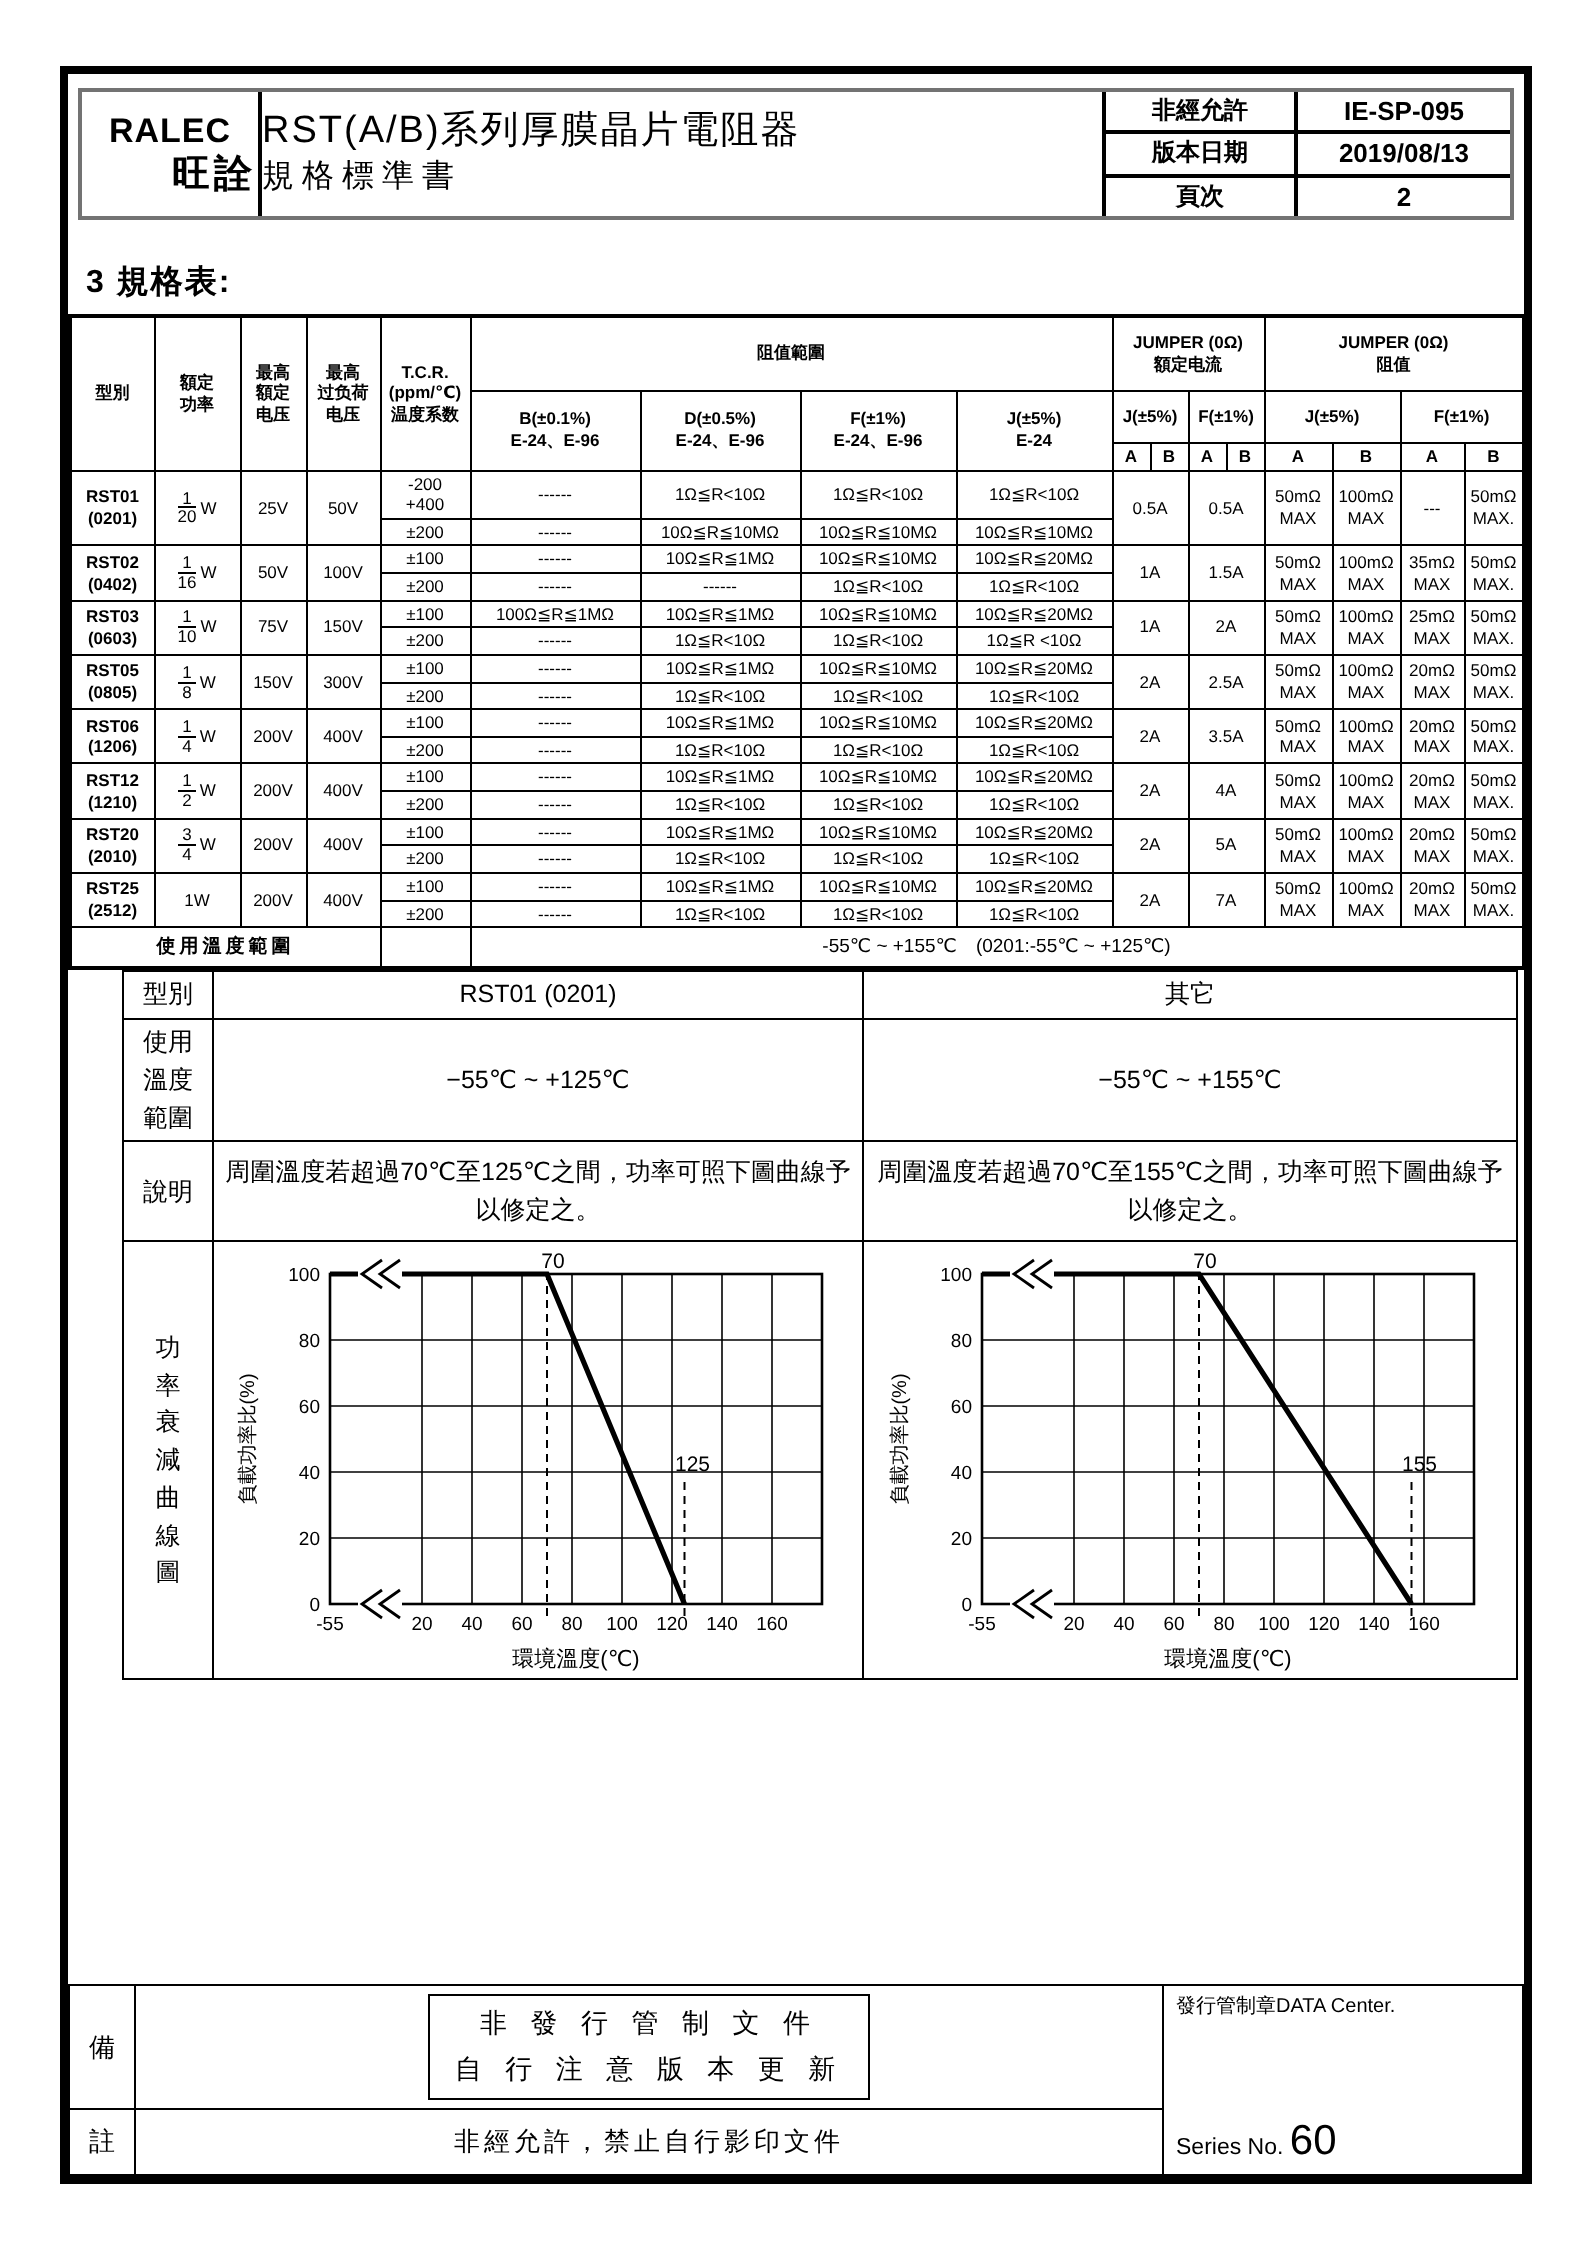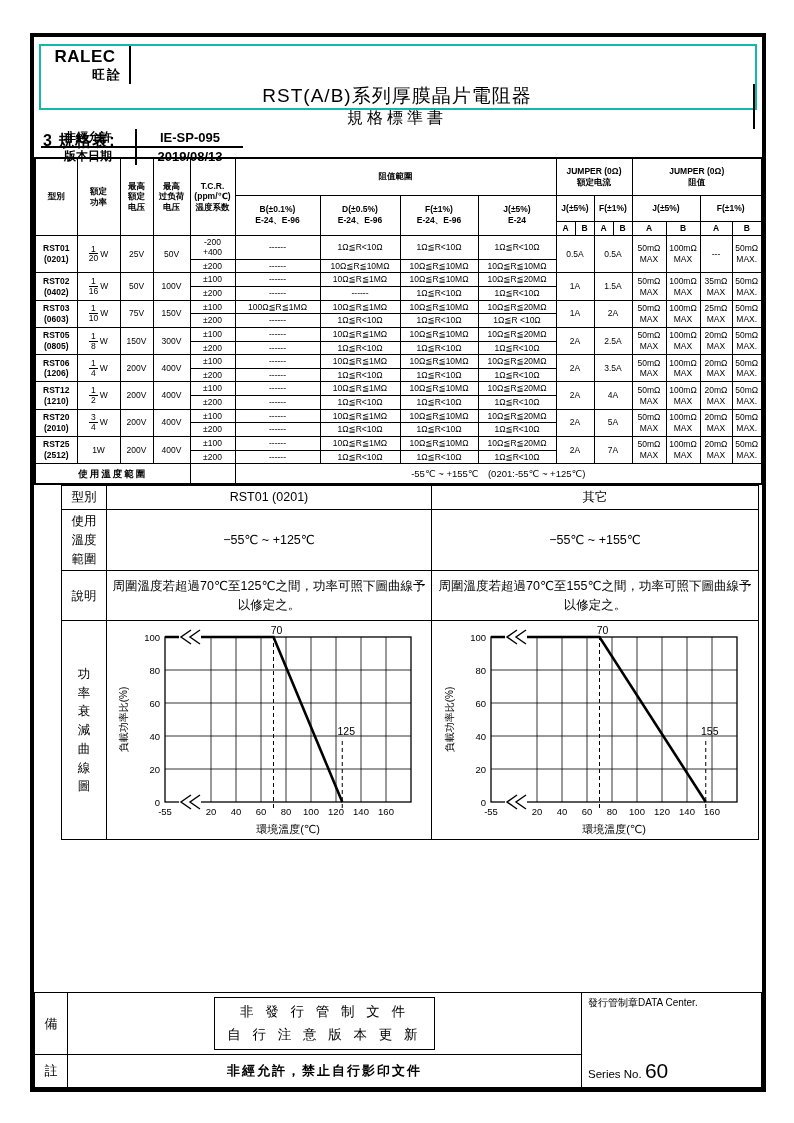--- a/index.html
+++ b/index.html
@@ -1,24 +1,24 @@
 <!DOCTYPE html>
 <html><head>
 <meta charset="utf-8">
 <style>
   html,body{margin:0;padding:0;background:#fff;}
   body{width:794px;height:1123px;font-family:"Liberation Sans","DejaVu Sans",sans-serif;color:#000;}
   .page{position:relative;box-sizing:border-box;width:736px;height:1059px;margin:33px 28px 0 30px;border:4px solid #000;background:#fff;}
 
   
-  .doc-header{display:flex;box-sizing:border-box;border:2px solid #14b8a6;margin:7px 5px 0 5px;height:66px;flex-direction:column;}
+  .doc-header{display:flex;box-sizing:border-box;border:2px solid #737373;margin:7px 5px 0 5px;height:66px;}
   .logo{width:88px;border-right:2px solid #000;display:flex;flex-direction:column;justify-content:center;align-items:center;font-weight:bold;line-height:1.25;}
   .logo .l1{font-size:17px;letter-spacing:0.5px;}
-  .logo .l2{font-size:13px;letter-spacing:2px;margin-left:44px;}
-  .title-cell{flex:1;display:flex;flex-direction:column;justify-content:center;align-items:center;border-right:2px solid #000;line-height:1.3;}
+  .logo .l2{font-size:19px;letter-spacing:2px;margin-left:44px;}
+  .title-cell{flex:1;display:flex;flex-direction:column;justify-content:center;border-right:2px solid #000;line-height:1.3;}
   .title-cell .t1{font-size:19px;letter-spacing:1px;}
   .title-cell .t2{font-size:16px;letter-spacing:4px;}
   .meta{width:202px;display:flex;flex-direction:column;}
   .meta-row{flex:1;display:flex;border-bottom:2px solid #000;}
   .meta-row:last-child{border-bottom:none;}
   .meta-label{width:94px;border-right:2px solid #000;display:flex;align-items:center;justify-content:center;font-weight:bold;font-size:12px;}
   .meta-value{flex:1;display:flex;align-items:center;justify-content:center;font-weight:bold;font-size:13px;}
 
   
   .sec-heading{margin:21px 0 5px 9px;font-size:16px;font-weight:bold;letter-spacing:1px;}
@@ -46,21 +46,21 @@
   td.curve-label{white-space:pre-line;line-height:1.95;font-size:13px;}
   td.chart-cell{padding:2px 0;}
   .derating-chart{display:block;margin:0 auto;}
 
   
   .footer-table{position:absolute;left:0;bottom:0;width:100%;border-collapse:collapse;table-layout:fixed;}
   .footer-table td{border:1px solid #000;font-size:13px;vertical-align:middle;}
   .footer-table td.flabel{text-align:center;font-size:13px;}
   .footer-table td.fmid{text-align:center;}
   .stamp-box{display:inline-block;border:1px solid #000;padding:3px 12px;font-size:13.5px;letter-spacing:4px;line-height:1.7;}
-  .fnote{letter-spacing:2px;font-weight:bold;}
+  .fnote{letter-spacing:2px;}
   td.fright{vertical-align:top;text-align:left;padding:3px 6px;position:relative;}
   .stamp-line{font-size:10px;}
   .series-line{position:absolute;left:6px;bottom:4px;font-size:11.5px;}
   .series-no{font-size:21px;}
 </style>
 </head>
 <body>
 
 <div class="page">
 
@@ -74,20 +74,24 @@
       <span class="t2">規格標準書</span>
     </div>
     <div class="meta">
       <div class="meta-row">
         <span class="meta-label">非經允許</span>
         <span class="meta-value">IE-SP-095</span>
       </div>
       <div class="meta-row">
         <span class="meta-label">版本日期</span>
         <span class="meta-value">2019/08/13</span>
+      </div>
+      <div class="meta-row">
+        <span class="meta-label">頁次</span>
+        <span class="meta-value">2</span>
       </div>
     </div>
   </div>
 
   <div class="sec-heading">3 規格表:</div>
 
   <table class="spec">
     <colgroup>
       <col style="width:42px">
         <col style="width:43px">

